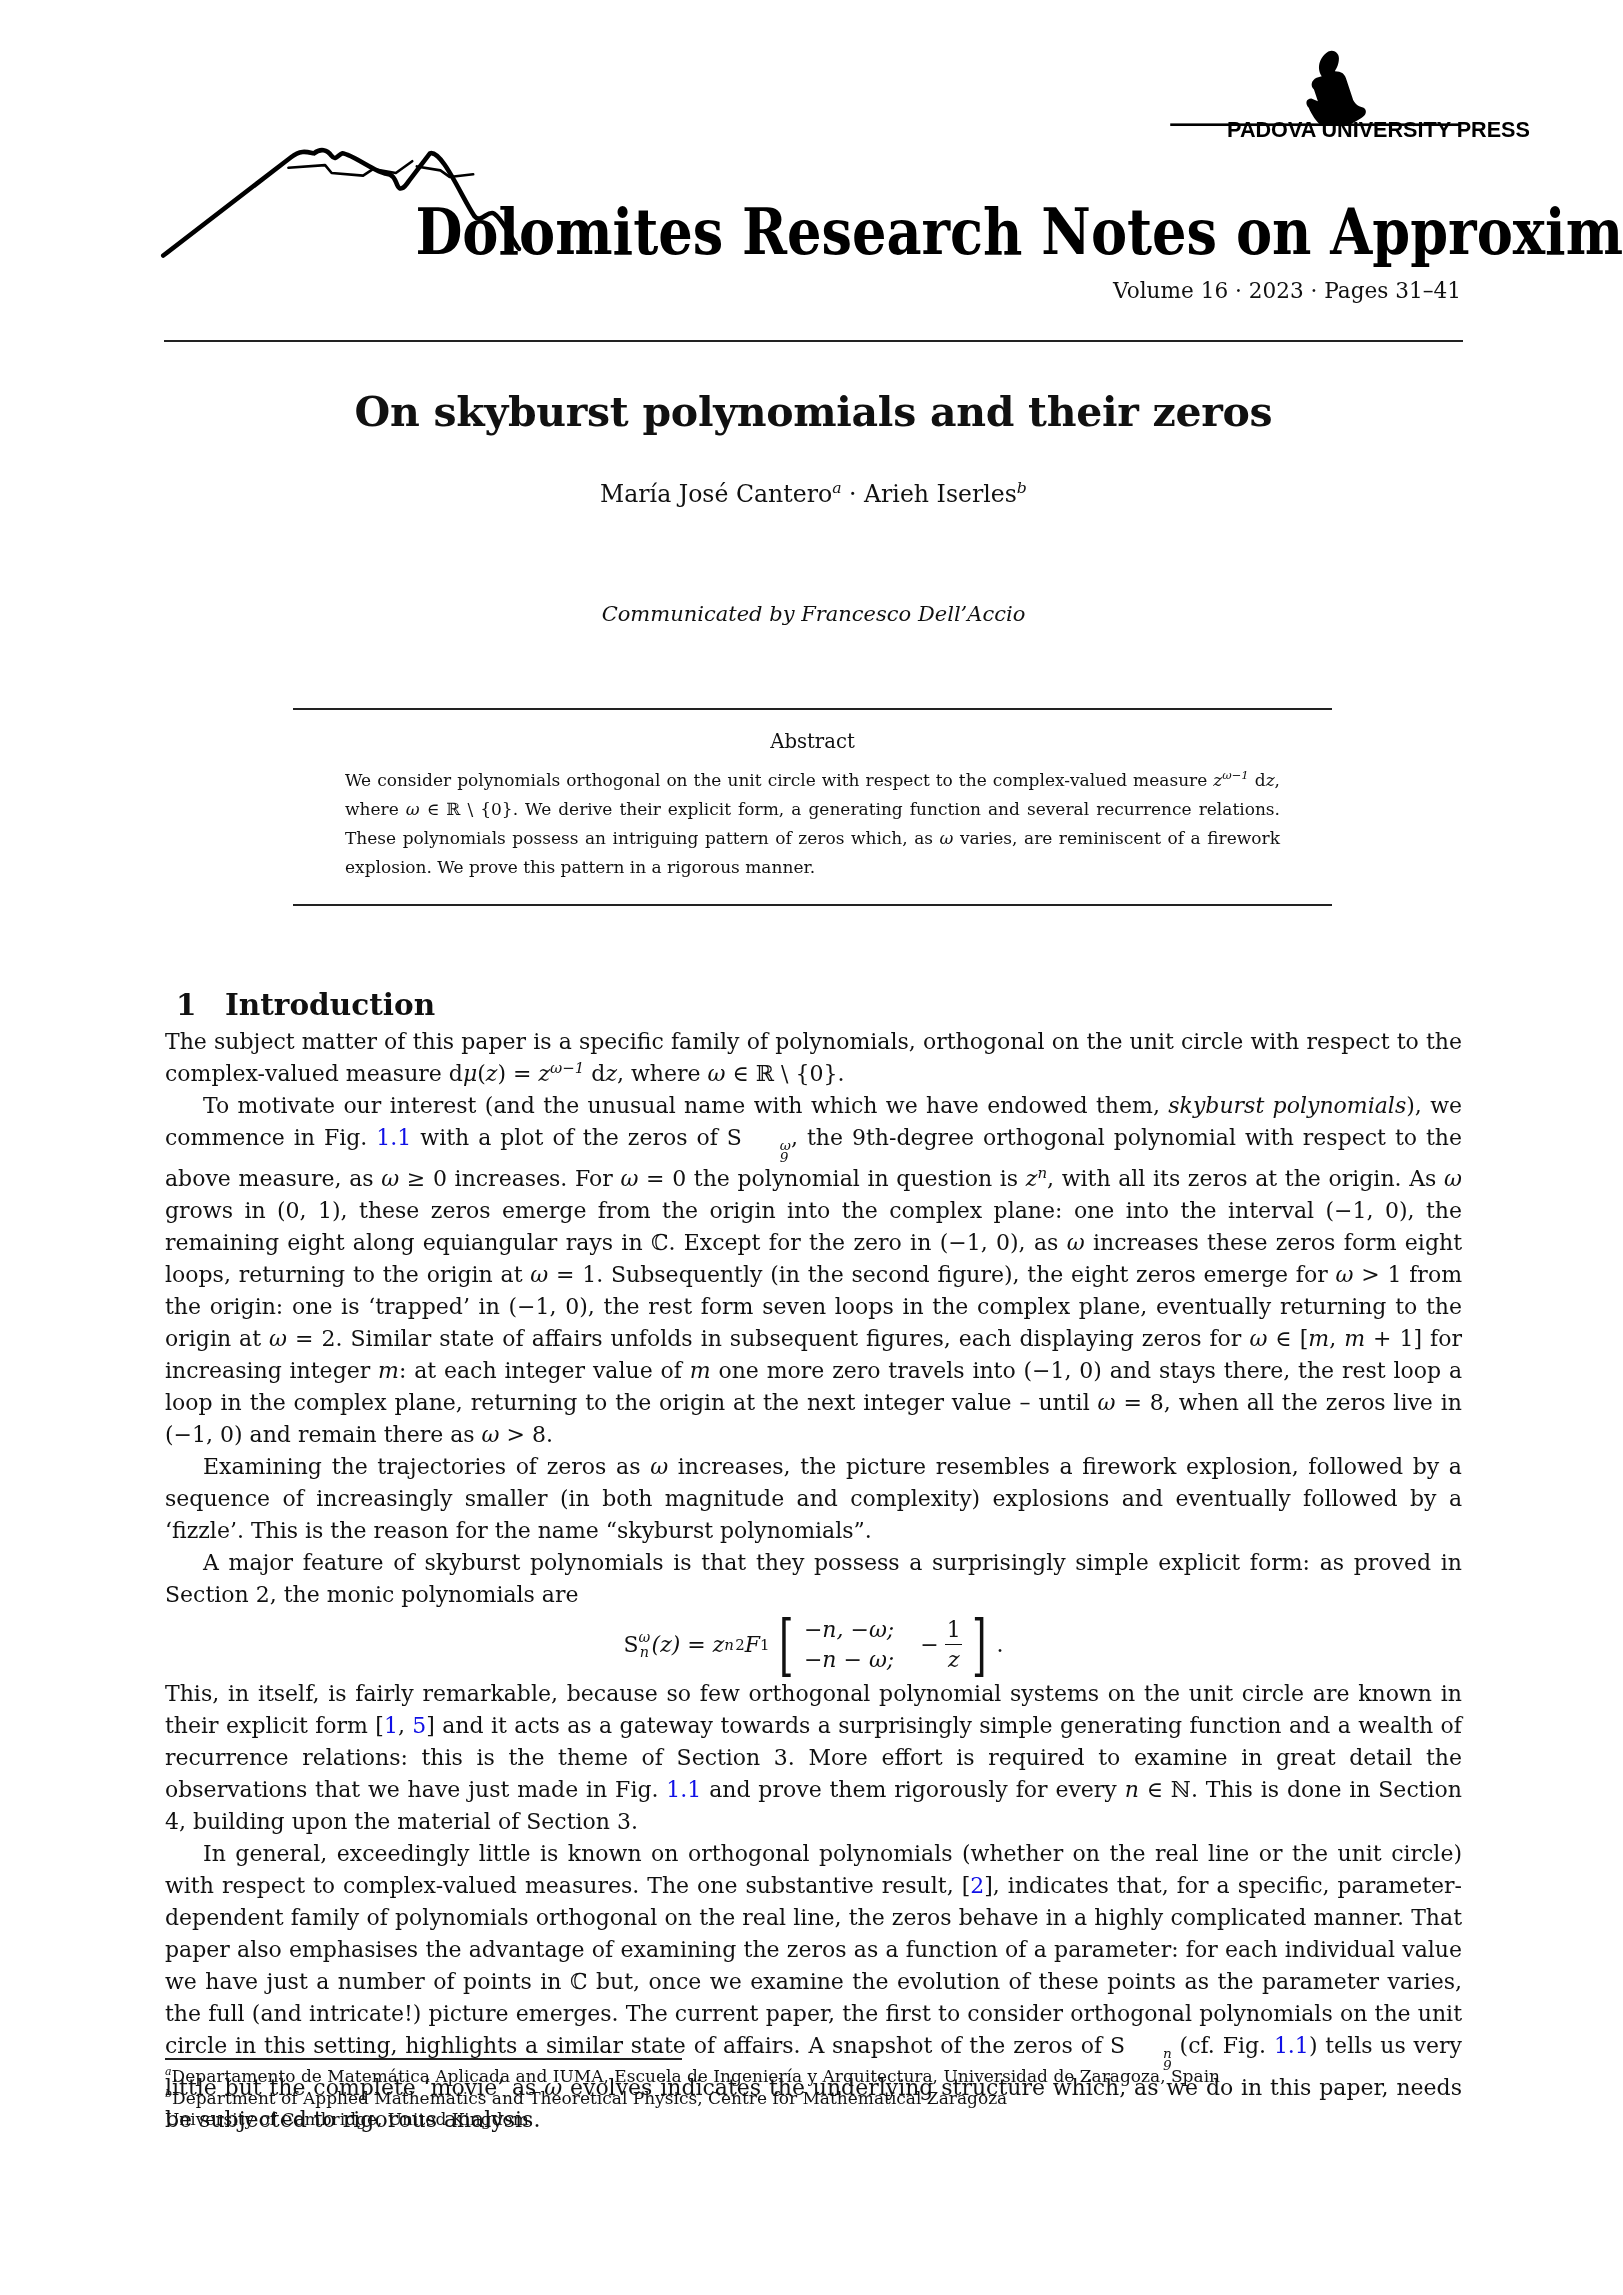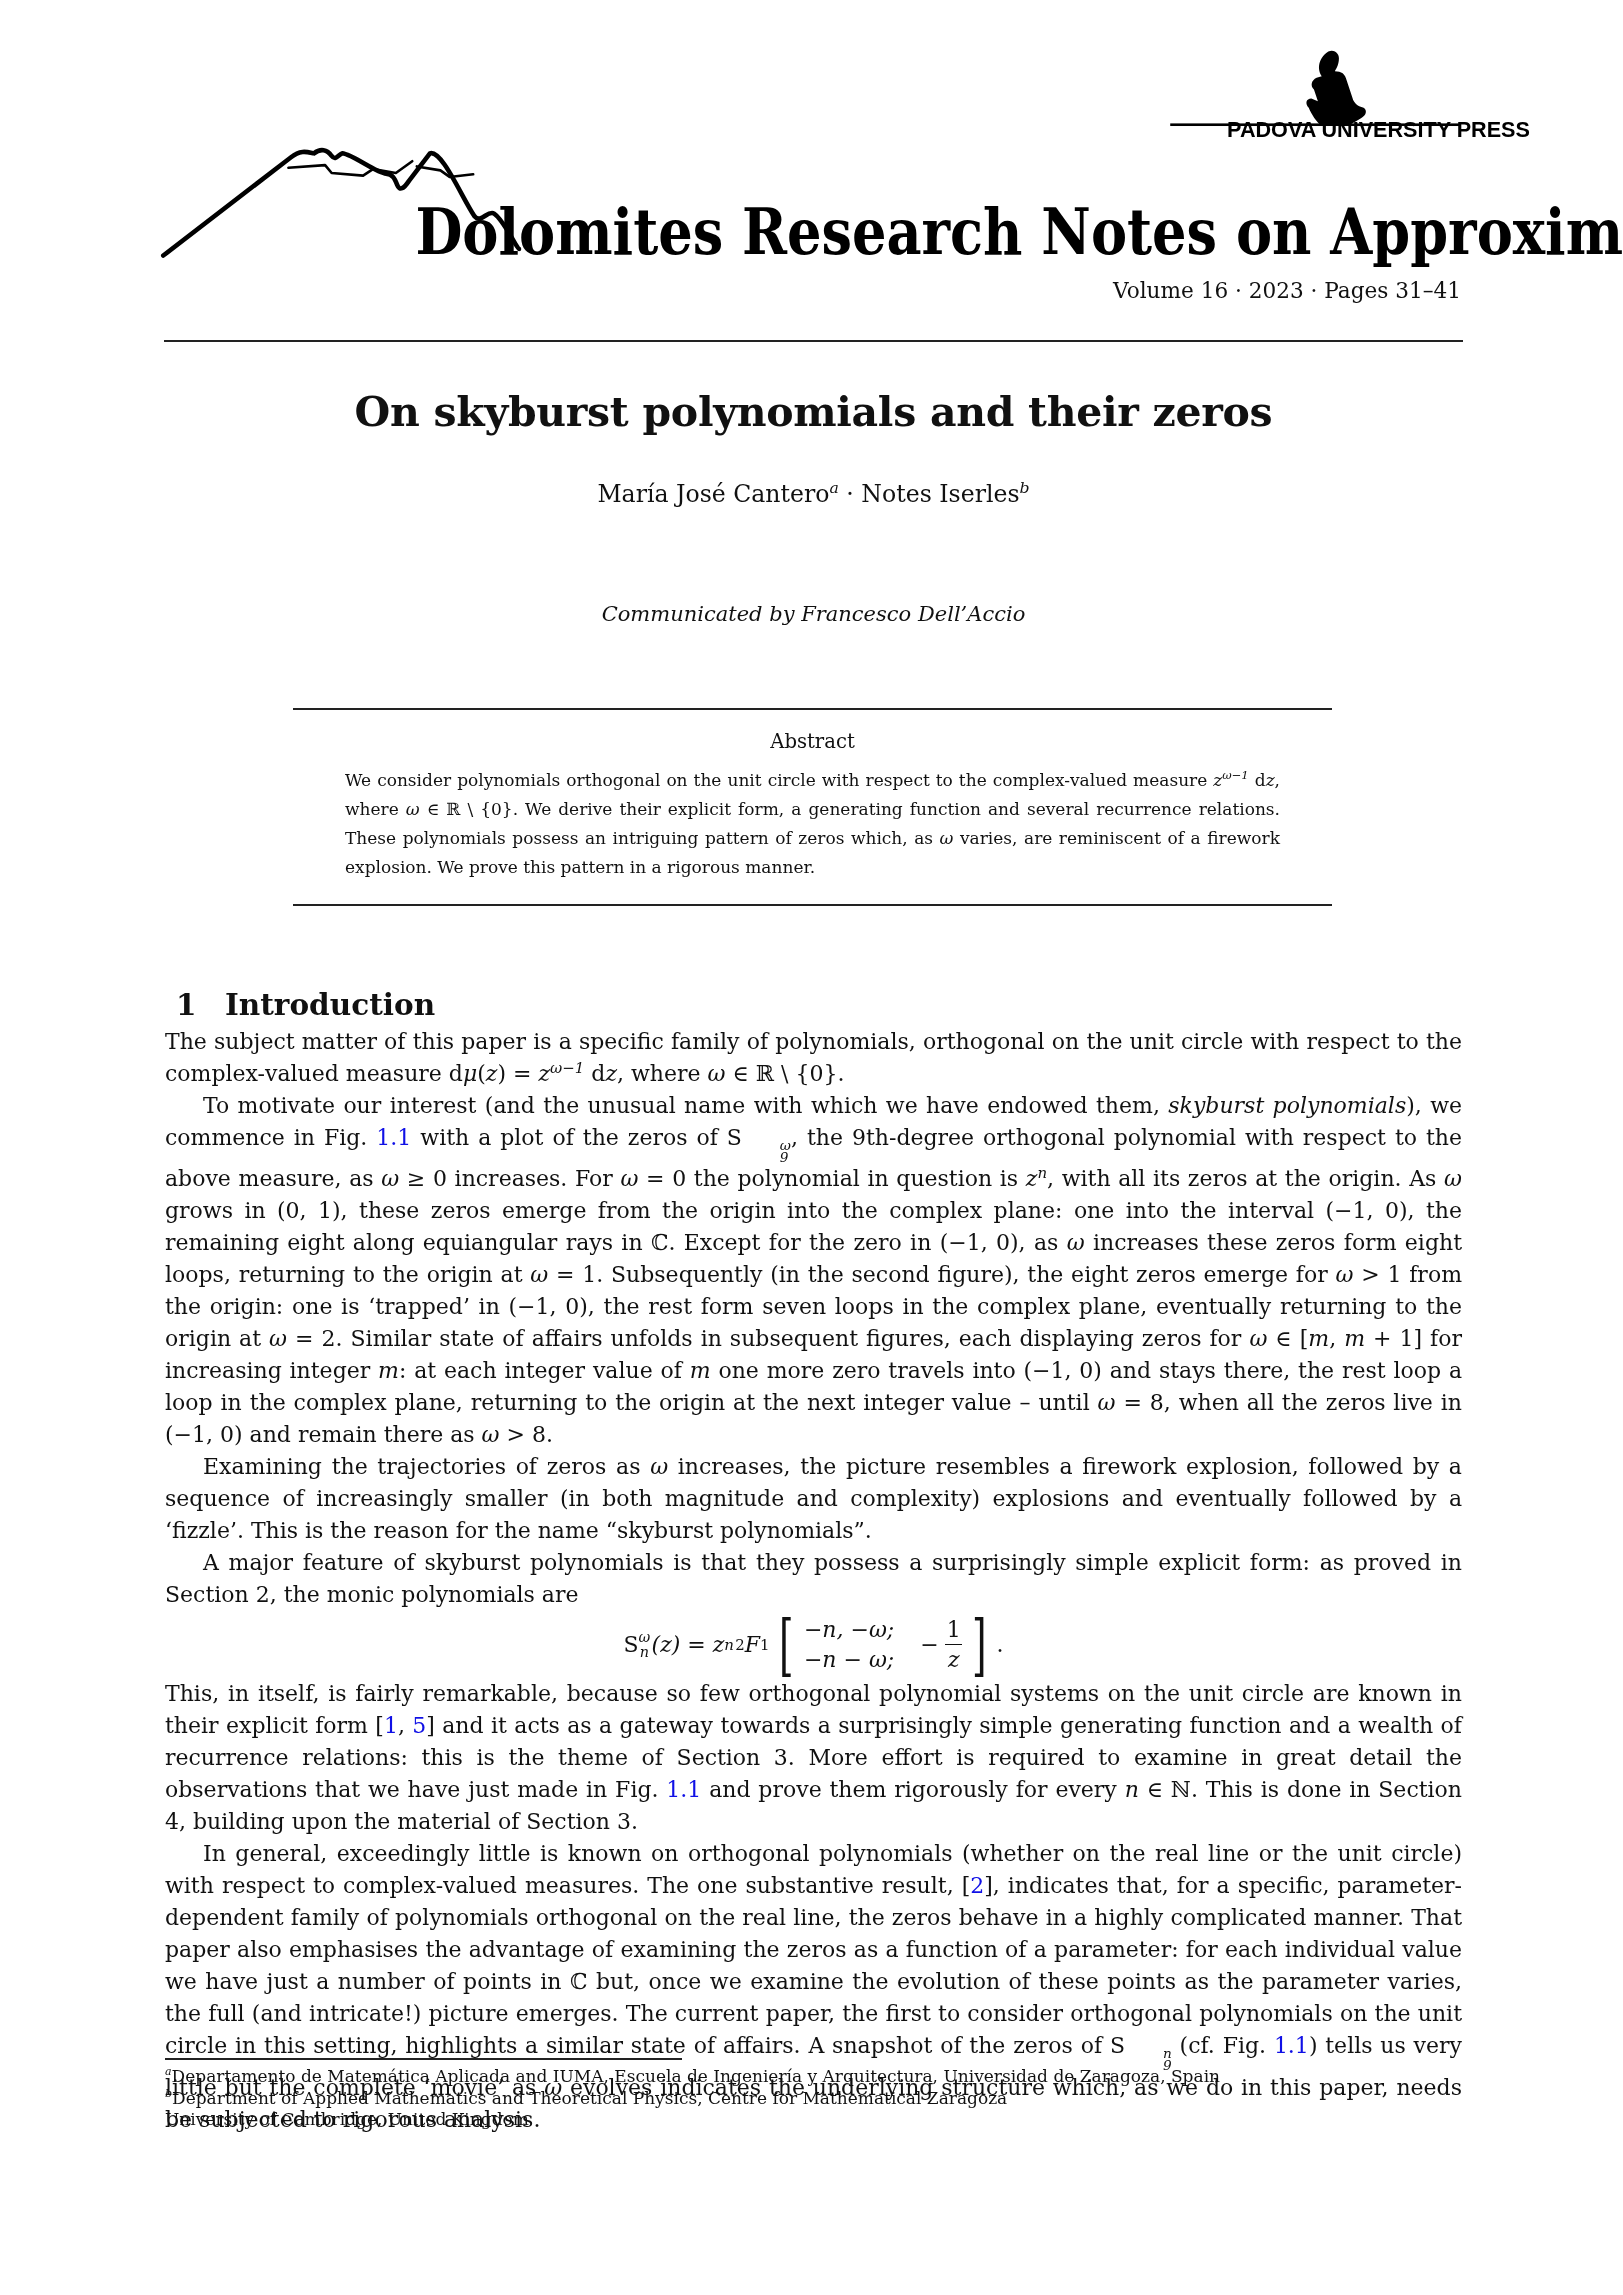--- a/index.html
+++ b/index.html
@@ -108,21 +108,21 @@
   <path d="M5 170 L200 20 C215 8 225 12 235 14 C245 6 255 8 262 18 C268 26 272 16 278 14 C295 16 330 44 345 45 C355 46 358 52 362 62 C366 72 372 68 380 56 L412 14 C430 8 460 80 480 110 C490 122 500 100 510 106 C525 116 545 160 548 160" stroke-width="7"></path>
   <path d="M196 36 L252 32 L262 44 L310 48 L325 38 L360 44 L385 26" stroke-width="4"></path>
   <path d="M392 34 L428 40 L442 50 L478 46" stroke-width="4"></path>
 </svg>
 <div id="journal-title" class="abs">Dolomites Research Notes on Approximation</div>
 <div id="volume-line" class="abs">Volume 16 · 2023 · Pages 31–41</div>
 <div id="header-rule" class="rule"></div>
 
 <h1 id="paper-title" class="abs" style="margin:0">On skyburst polynomials and their zeros</h1>
 <div id="authors" class="abs">
-  <span>María José Cantero</span><sup>a</sup><span> · </span><span>Notes Iserles</span><sup>b</sup>
+  <span>María José Cantero</span><sup>a</sup><span> · </span><span>Arieh Iserles</span><sup>b</sup>
 </div>
 <div id="communicated" class="abs">Communicated by Francesco Dell’Accio</div>
 
 <div id="abstract-rule-top" class="rule"></div>
 <div id="abstract-heading" class="abs">Abstract</div>
 <div id="abstract-body" class="abs">We consider polynomials orthogonal on the unit circle with respect to the complex-valued measure <span class="m">z</span><sup class="m">ω−1</sup> d<span class="m">z</span>, where <span class="m">ω</span> ∈ ℝ \ {0}. We derive their explicit form, a generating function and several recurrence relations. These polynomials possess an intriguing pattern of zeros which, as <span class="m">ω</span> varies, are reminiscent of a firework explosion. We prove this pattern in a rigorous manner.</div>
 <div id="abstract-rule-bottom" class="rule"></div>
 
 <h2 id="section-heading" class="abs" style="margin:12px">
   <span class="num">1</span><span>Introduction</span>

